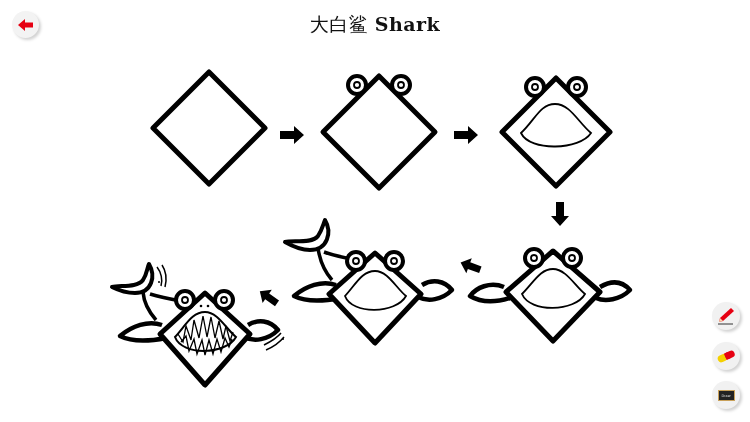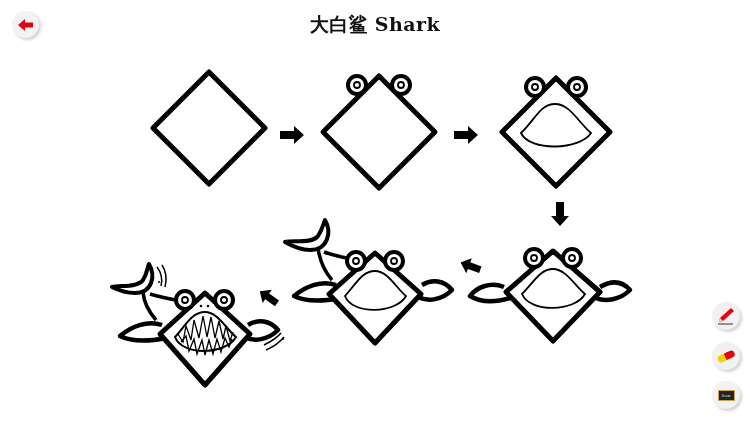--- a/index.html
+++ b/index.html
@@ -14,21 +14,21 @@
       background: #f3f3f3;
       box-shadow: 2px 2px 3px rgba(0,0,0,0.18);
       display: flex; align-items: center; justify-content: center;
       cursor: pointer;
     }
     .title {
       position: absolute; left: 0; right: 0; top: 12px;
       text-align: center; font-size: 19px; color: #111;
       font-family: "DejaVu Serif", serif; letter-spacing: 0.5px;
     }
-    .title .cn { font-family: "DejaVu Sans", sans-serif; font-weight: bold; text-align: right; }
+    .title .cn { font-family: "DejaVu Sans", sans-serif; font-weight: normal; text-align: right; }
     .title .en { font-weight: bold; text-align: right; }
     .canvas-svg { position: absolute; left: 0; top: 0; }
     .tool-btn {
       position: absolute; left: 712px;
       width: 28px; height: 28px; border-radius: 50%;
       background: #f1f1f1;
       box-shadow: 2px 2px 3px rgba(0,0,0,0.18);
       display: flex; align-items: center; justify-content: center;
       cursor: pointer;
     }

